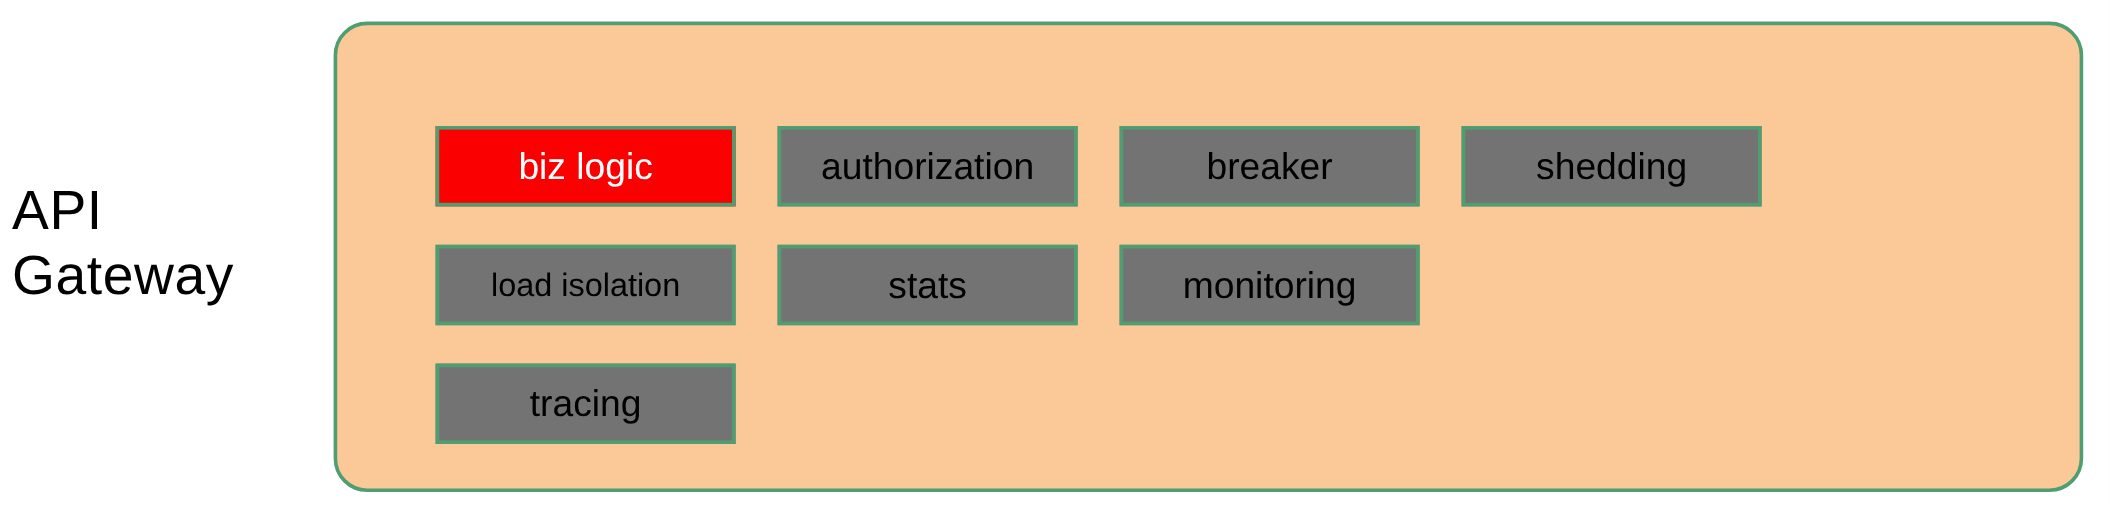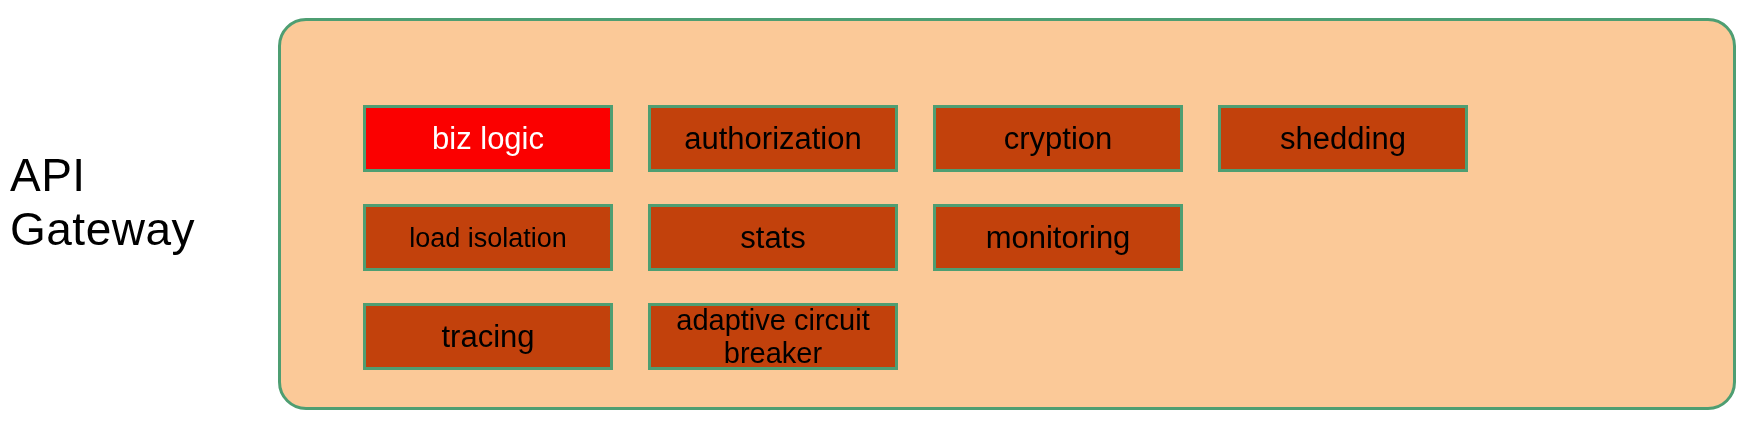--- a/index.html
+++ b/index.html
@@ -63,21 +63,21 @@
   .component-row {
     display: flex;
     flex-direction: row;
     gap: 35px;
   }
 
   .component-box {
     box-sizing: border-box;
     width: 250px;
     height: 67px;
-    background: #c2410c;
+    background: #737373;
     border: 3px solid #4e9e72;
     display: flex;
     align-items: center;
     justify-content: center;
     text-align: center;
     color: #000000;
     font-size: 31px;
     line-height: 34px;
     padding: 0 6px;
     white-space: pre-line;
@@ -105,31 +105,29 @@
   <div class="gateway-label">API
 Gateway</div>
 
   <div class="gateway-container">
 
     <div class="component-grid">
 
       <div class="component-row">
         <div class="component-box highlight">biz logic</div>
         <div class="component-box">authorization</div>
-        <div class="component-box">cryption</div>
+        <div class="component-box">breaker</div>
         <div class="component-box">shedding</div>
       </div>
 
       <div class="component-row">
         <div class="component-box small-text">load isolation</div>
         <div class="component-box">stats</div>
         <div class="component-box">monitoring</div>
       </div>
 
       <div class="component-row">
         <div class="component-box">tracing</div>
-        <div class="component-box two-line">adaptive circuit
-breaker</div>
       </div>
 
     </div>
   </div>
 </div>
 
 </body></html>

